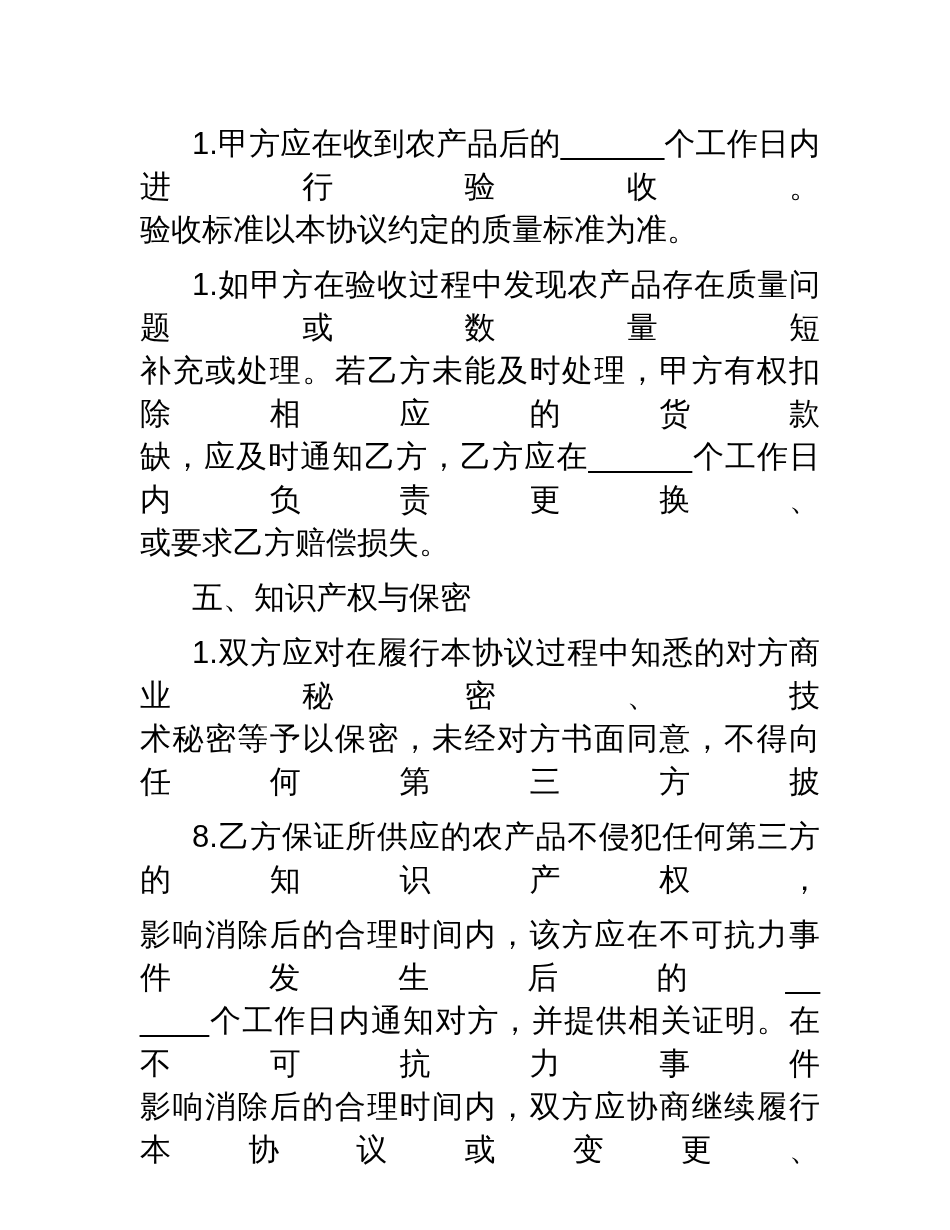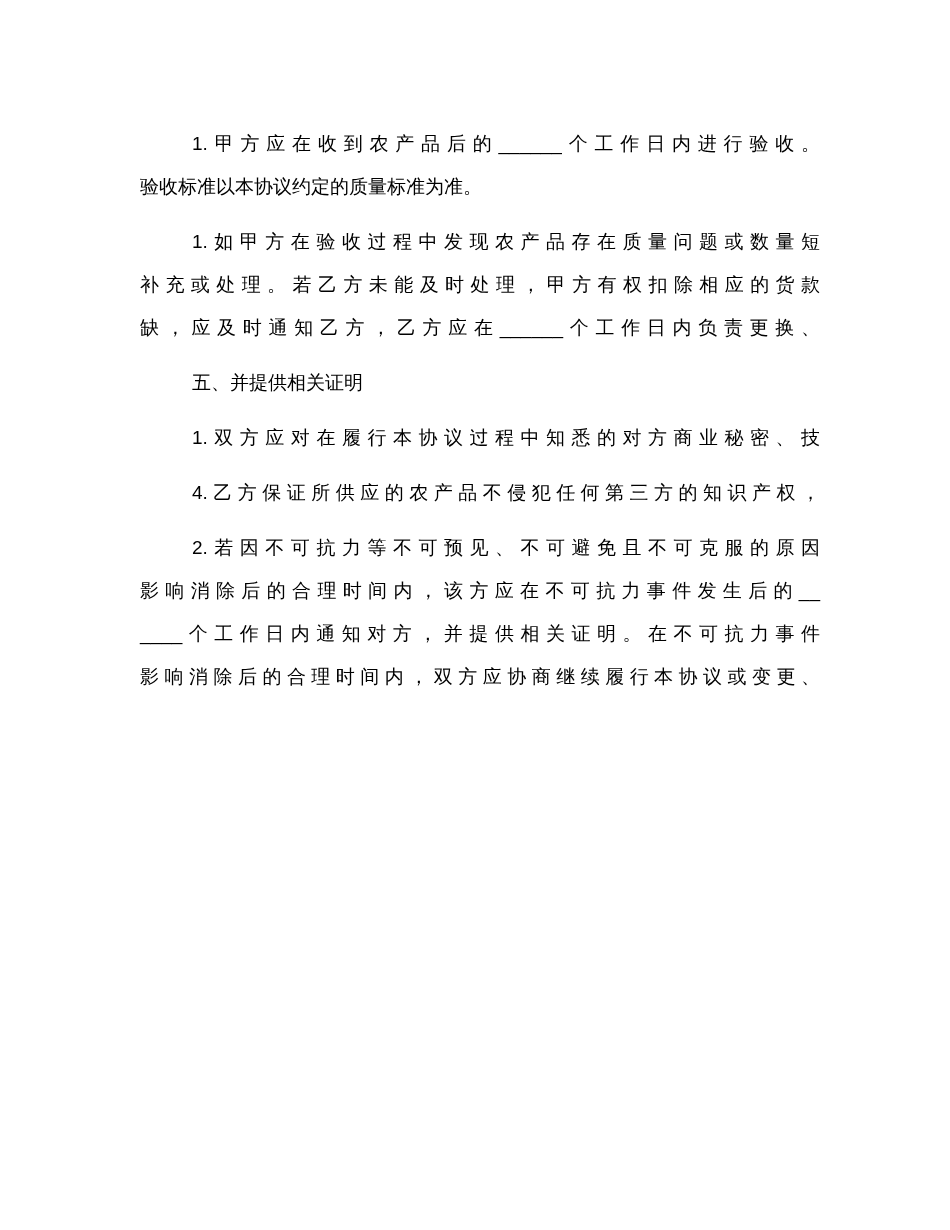--- a/index.html
+++ b/index.html
@@ -19,21 +19,21 @@
     position: absolute;
     left: 140px;
     top: 122px;
     width: 680px;
     color: #000000;
   }
   .paragraph {
     margin: 0 0 12px 0;
   }
   .line {
-    font-size: 19px;
+    font-size: 31px;
     line-height: 43px;
     font-weight: 500;
     color: #000000;
     white-space: nowrap;
     text-align: left;
   }
   .line.fill {
     white-space: normal;
     text-align: justify;
     text-align-last: justify;
@@ -49,32 +49,33 @@
 <div class="page">
   <div class="content" id="doc-content">
       <div class="paragraph">
         <div class="line indent fill">1.甲方应在收到农产品后的______个工作日内进行验收。</div>
         <div class="line">验收标准以本协议约定的质量标准为准。</div>
       </div>
       <div class="paragraph">
         <div class="line indent fill">1.如甲方在验收过程中发现农产品存在质量问题或数量短</div>
         <div class="line fill">补充或处理。若乙方未能及时处理，甲方有权扣除相应的货款</div>
         <div class="line fill">缺，应及时通知乙方，乙方应在______个工作日内负责更换、</div>
+        <div class="line">或要求乙方赔偿损失。</div>
       </div>
       <div class="paragraph">
-        <div class="line indent">五、并提供相关证明</div>
+        <div class="line indent">五、知识产权与保密</div>
       </div>
       <div class="paragraph">
         <div class="line indent fill">1.双方应对在履行本协议过程中知悉的对方商业秘密、技</div>
+        <div class="line fill">术秘密等予以保密，未经对方书面同意，不得向任何第三方披</div>
       </div>
       <div class="paragraph">
-        <div class="line indent fill">4.乙方保证所供应的农产品不侵犯任何第三方的知识产权，</div>
+        <div class="line indent fill">8.乙方保证所供应的农产品不侵犯任何第三方的知识产权，</div>
       </div>
       <div class="paragraph">
       </div>
       <div class="paragraph">
-        <div class="line indent fill">2.若因不可抗力等不可预见、不可避免且不可克服的原因</div>
         <div class="line fill">影响消除后的合理时间内，该方应在不可抗力事件发生后的__</div>
         <div class="line fill">____个工作日内通知对方，并提供相关证明。在不可抗力事件</div>
         <div class="line fill">影响消除后的合理时间内，双方应协商继续履行本协议或变更、</div>
       </div>
     </div>
 </div>
 
 </body></html>

